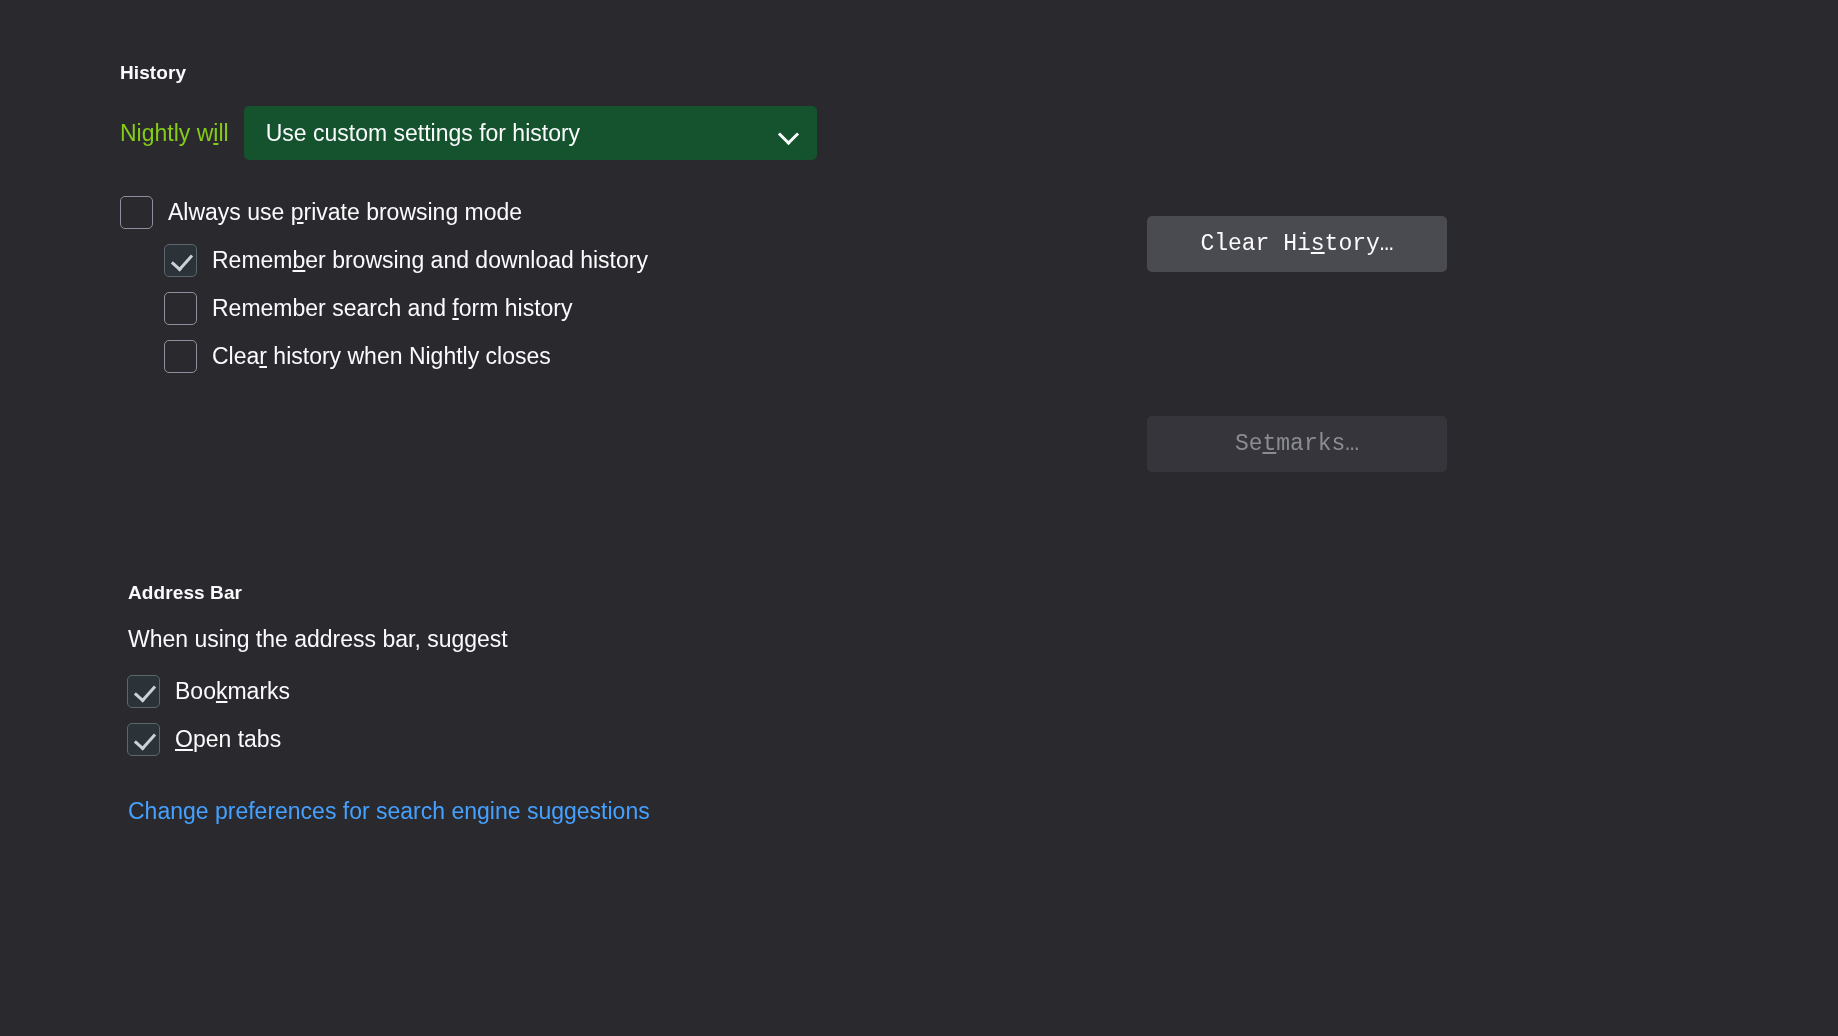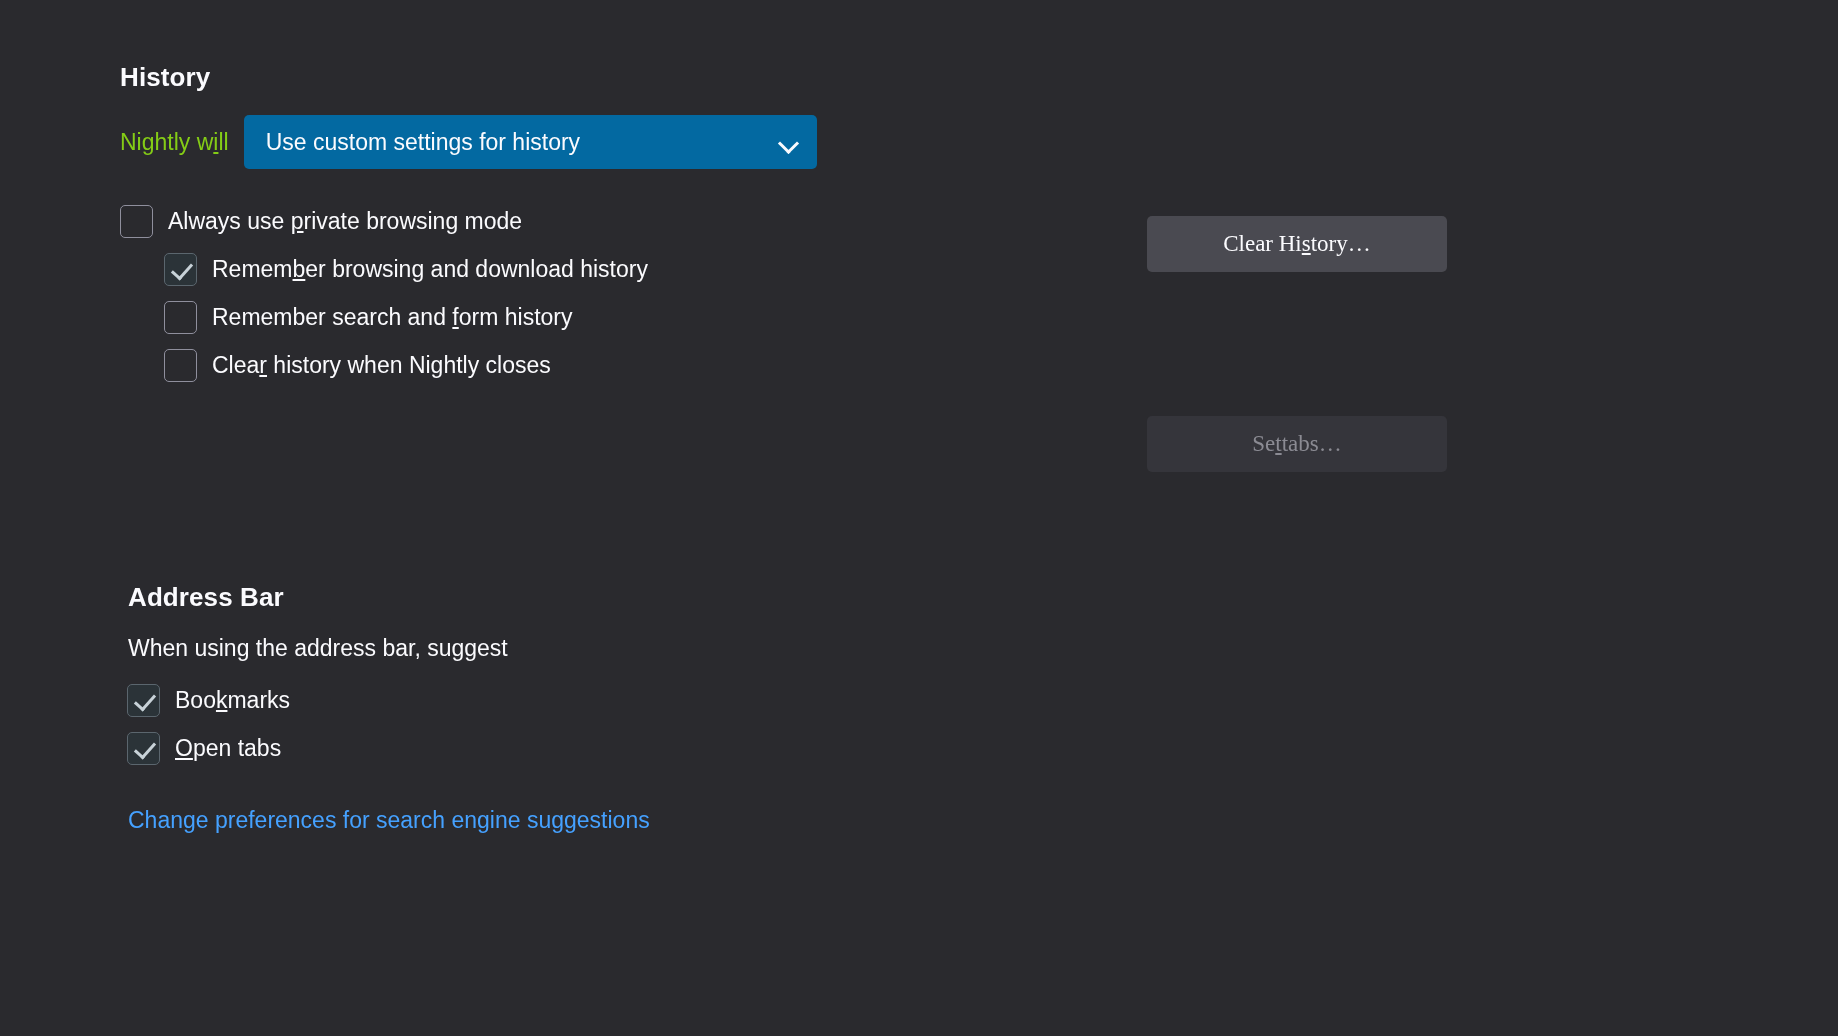--- a/index.html
+++ b/index.html
@@ -22,21 +22,21 @@
 
   .page {
     position: relative;
     width: 1838px;
     height: 1036px;
     padding: 0;
   }
 
   
   .section-heading {
-    font-size: 26px;
+    font-size: 19px;
     font-weight: bold;
     color: #fbfbfe;
     letter-spacing: 0.1px;
   }
 
   
   #history-section {
     position: absolute;
     left: 120px;
     top: 62px;
@@ -57,21 +57,21 @@
   .menu-label {
     font-size: 23px;
     color: #84cc16;
     white-space: nowrap;
   }
 
   .dropdown {
     display: flex;
     align-items: center;
     justify-content: space-between;
-    background: #0369a1;
+    background: #14532d;
     border: none;
     border-radius: 5px;
     height: 54px;
     min-width: 573px;
     padding: 0 18px 0 22px;
     color: #fbfbfe;
     font-family: "Liberation Sans", sans-serif;
     font-size: 23px;
     cursor: default;
     text-align: left;
@@ -152,21 +152,21 @@
     position: absolute;
     display: flex;
     align-items: center;
     justify-content: center;
     width: 300px;
     height: 56px;
     border: none;
     border-radius: 5px;
     background: #4a4a51;
     color: #fbfbfe;
-    font-family: Liberation Serif, serif;
+    font-family: Liberation Mono, monospace;
     font-size: 23px;
     cursor: default;
     white-space: nowrap;
   }
 
   #clear-history-button { left: 1147px; top: 216px; }
 
   #settings-button {
     left: 1147px;
     top: 416px;
@@ -247,21 +247,21 @@
 
   <button class="btn" id="clear-history-button">
       <span>Clear Hi</span>
       <span class="ak">s</span>
       <span>tory…</span>
     </button>
 
   <button class="btn" id="settings-button" disabled="">
       <span>Se</span>
       <span class="ak">t</span>
-      <span>tabs…</span>
+      <span>marks…</span>
     </button>
 
   <section id="address-bar-section">
 
     <h2 class="section-heading">Address Bar</h2>
 
     <p class="sub-label">When using the address bar, suggest</p>
 
 
     <div class="check-row">

